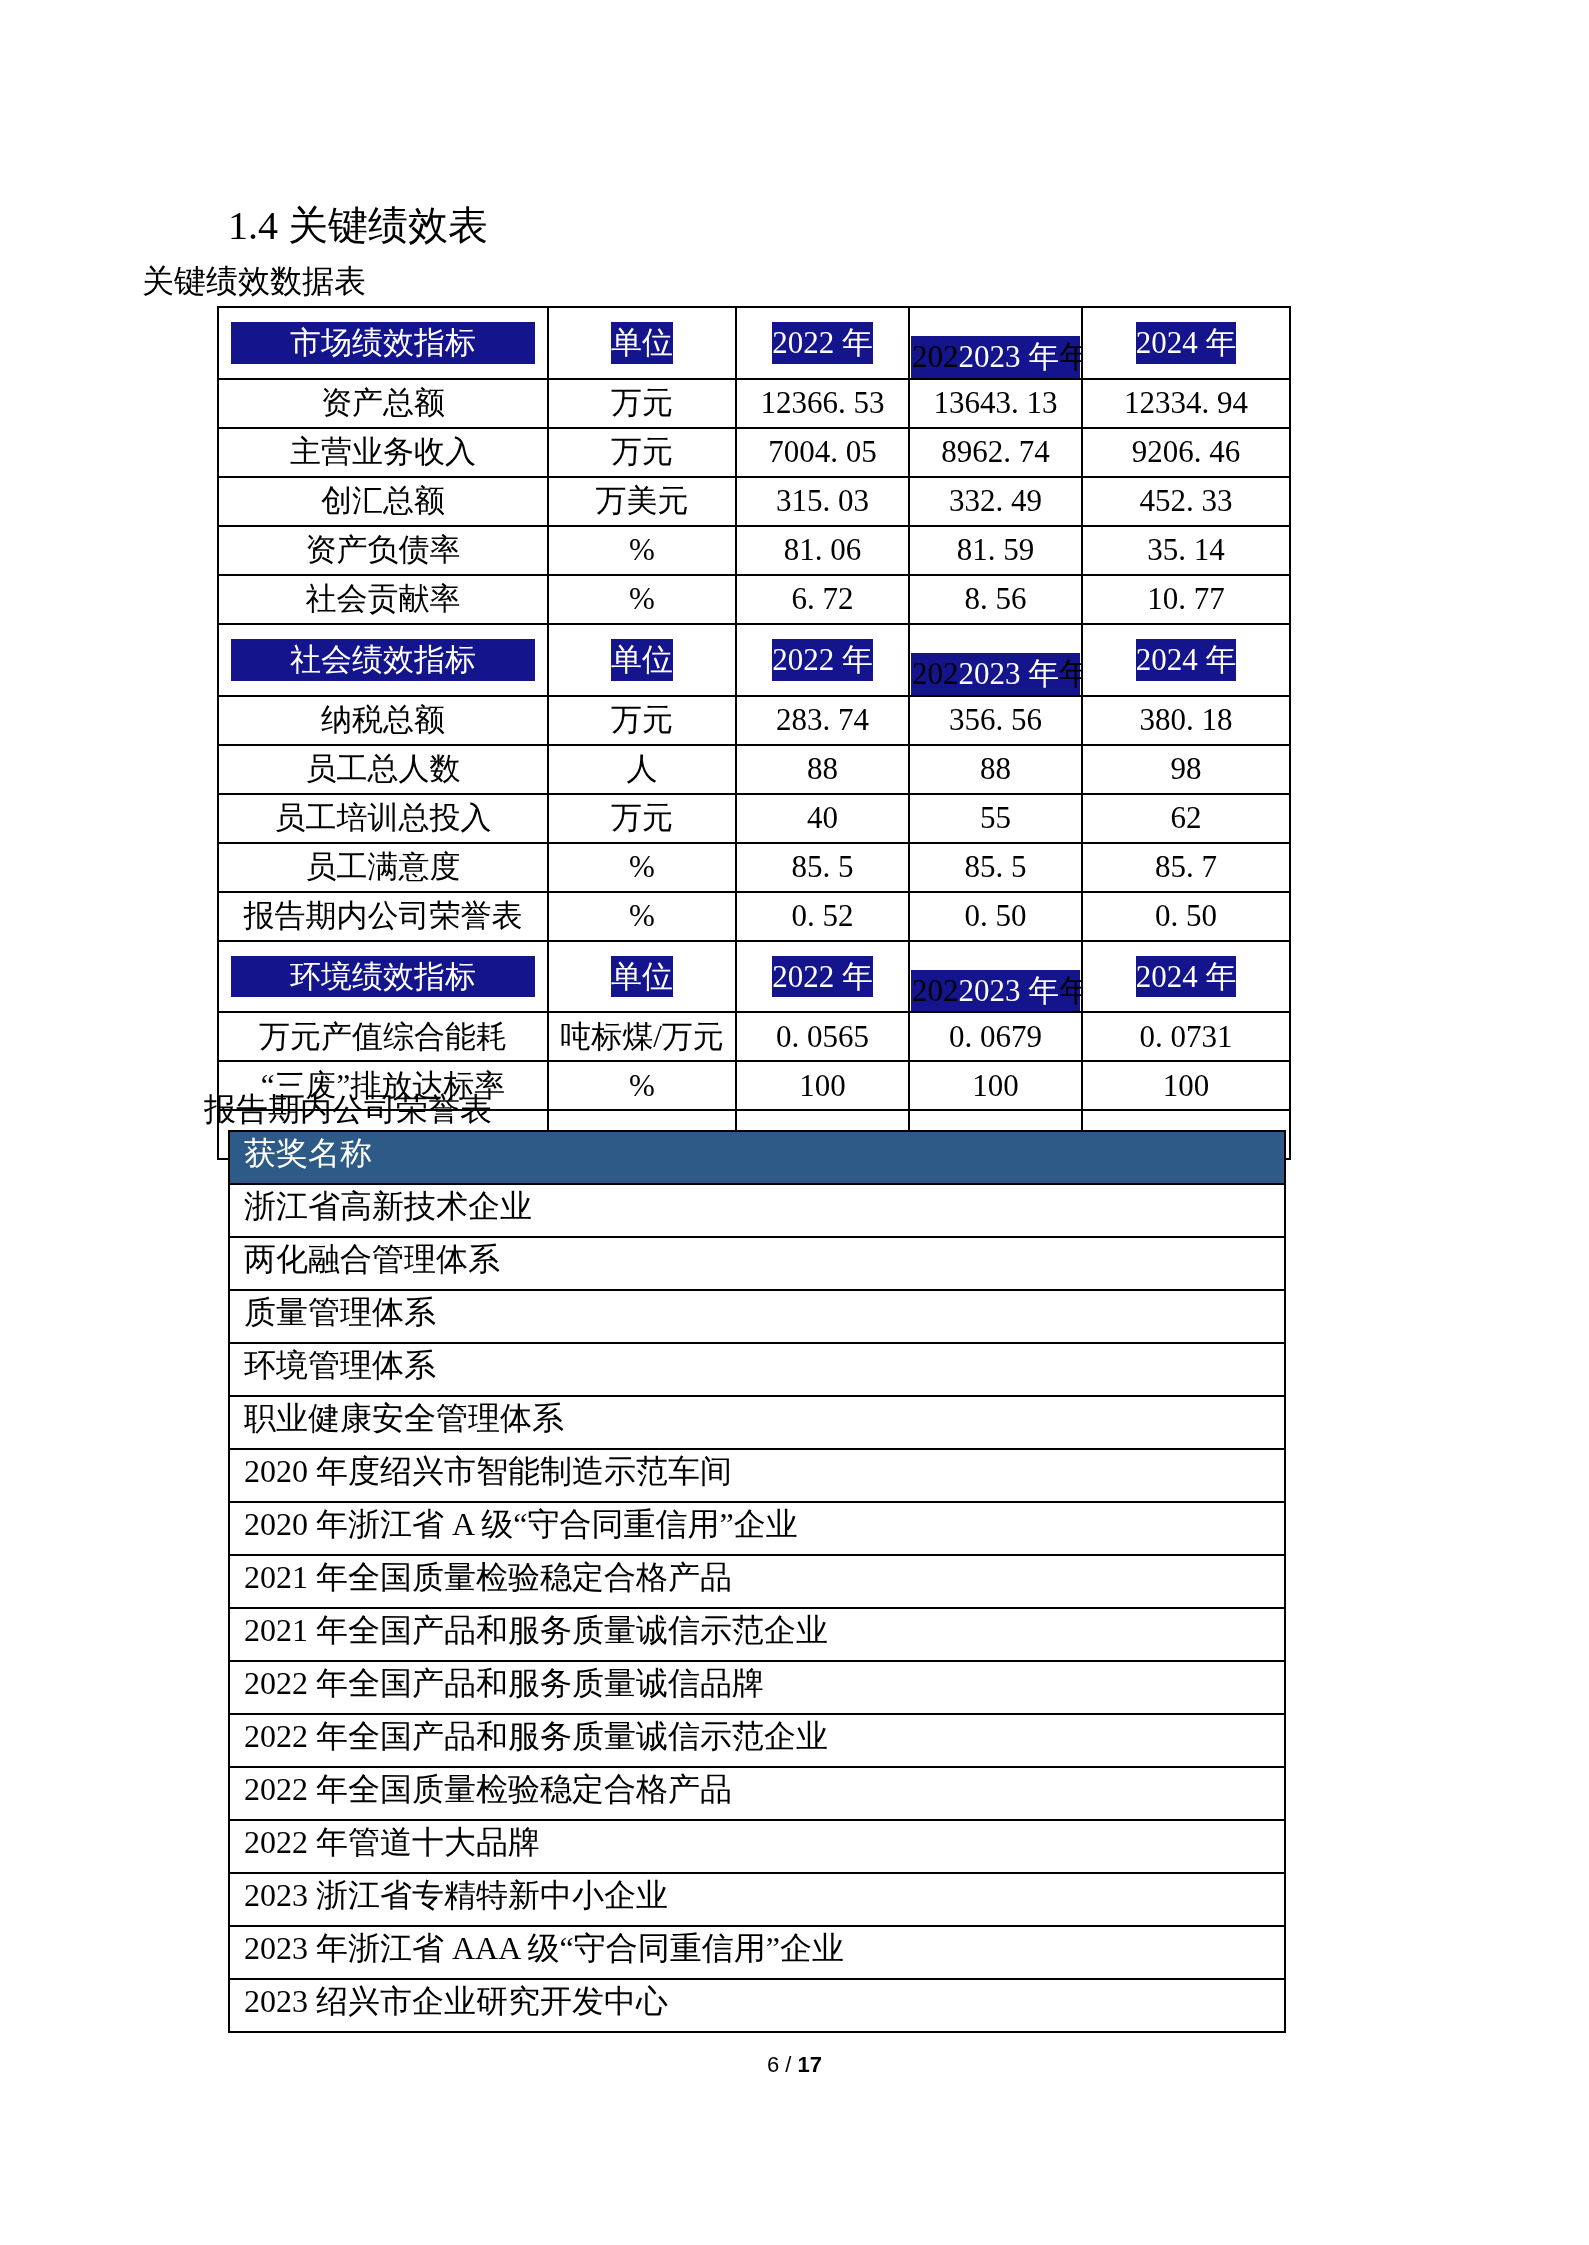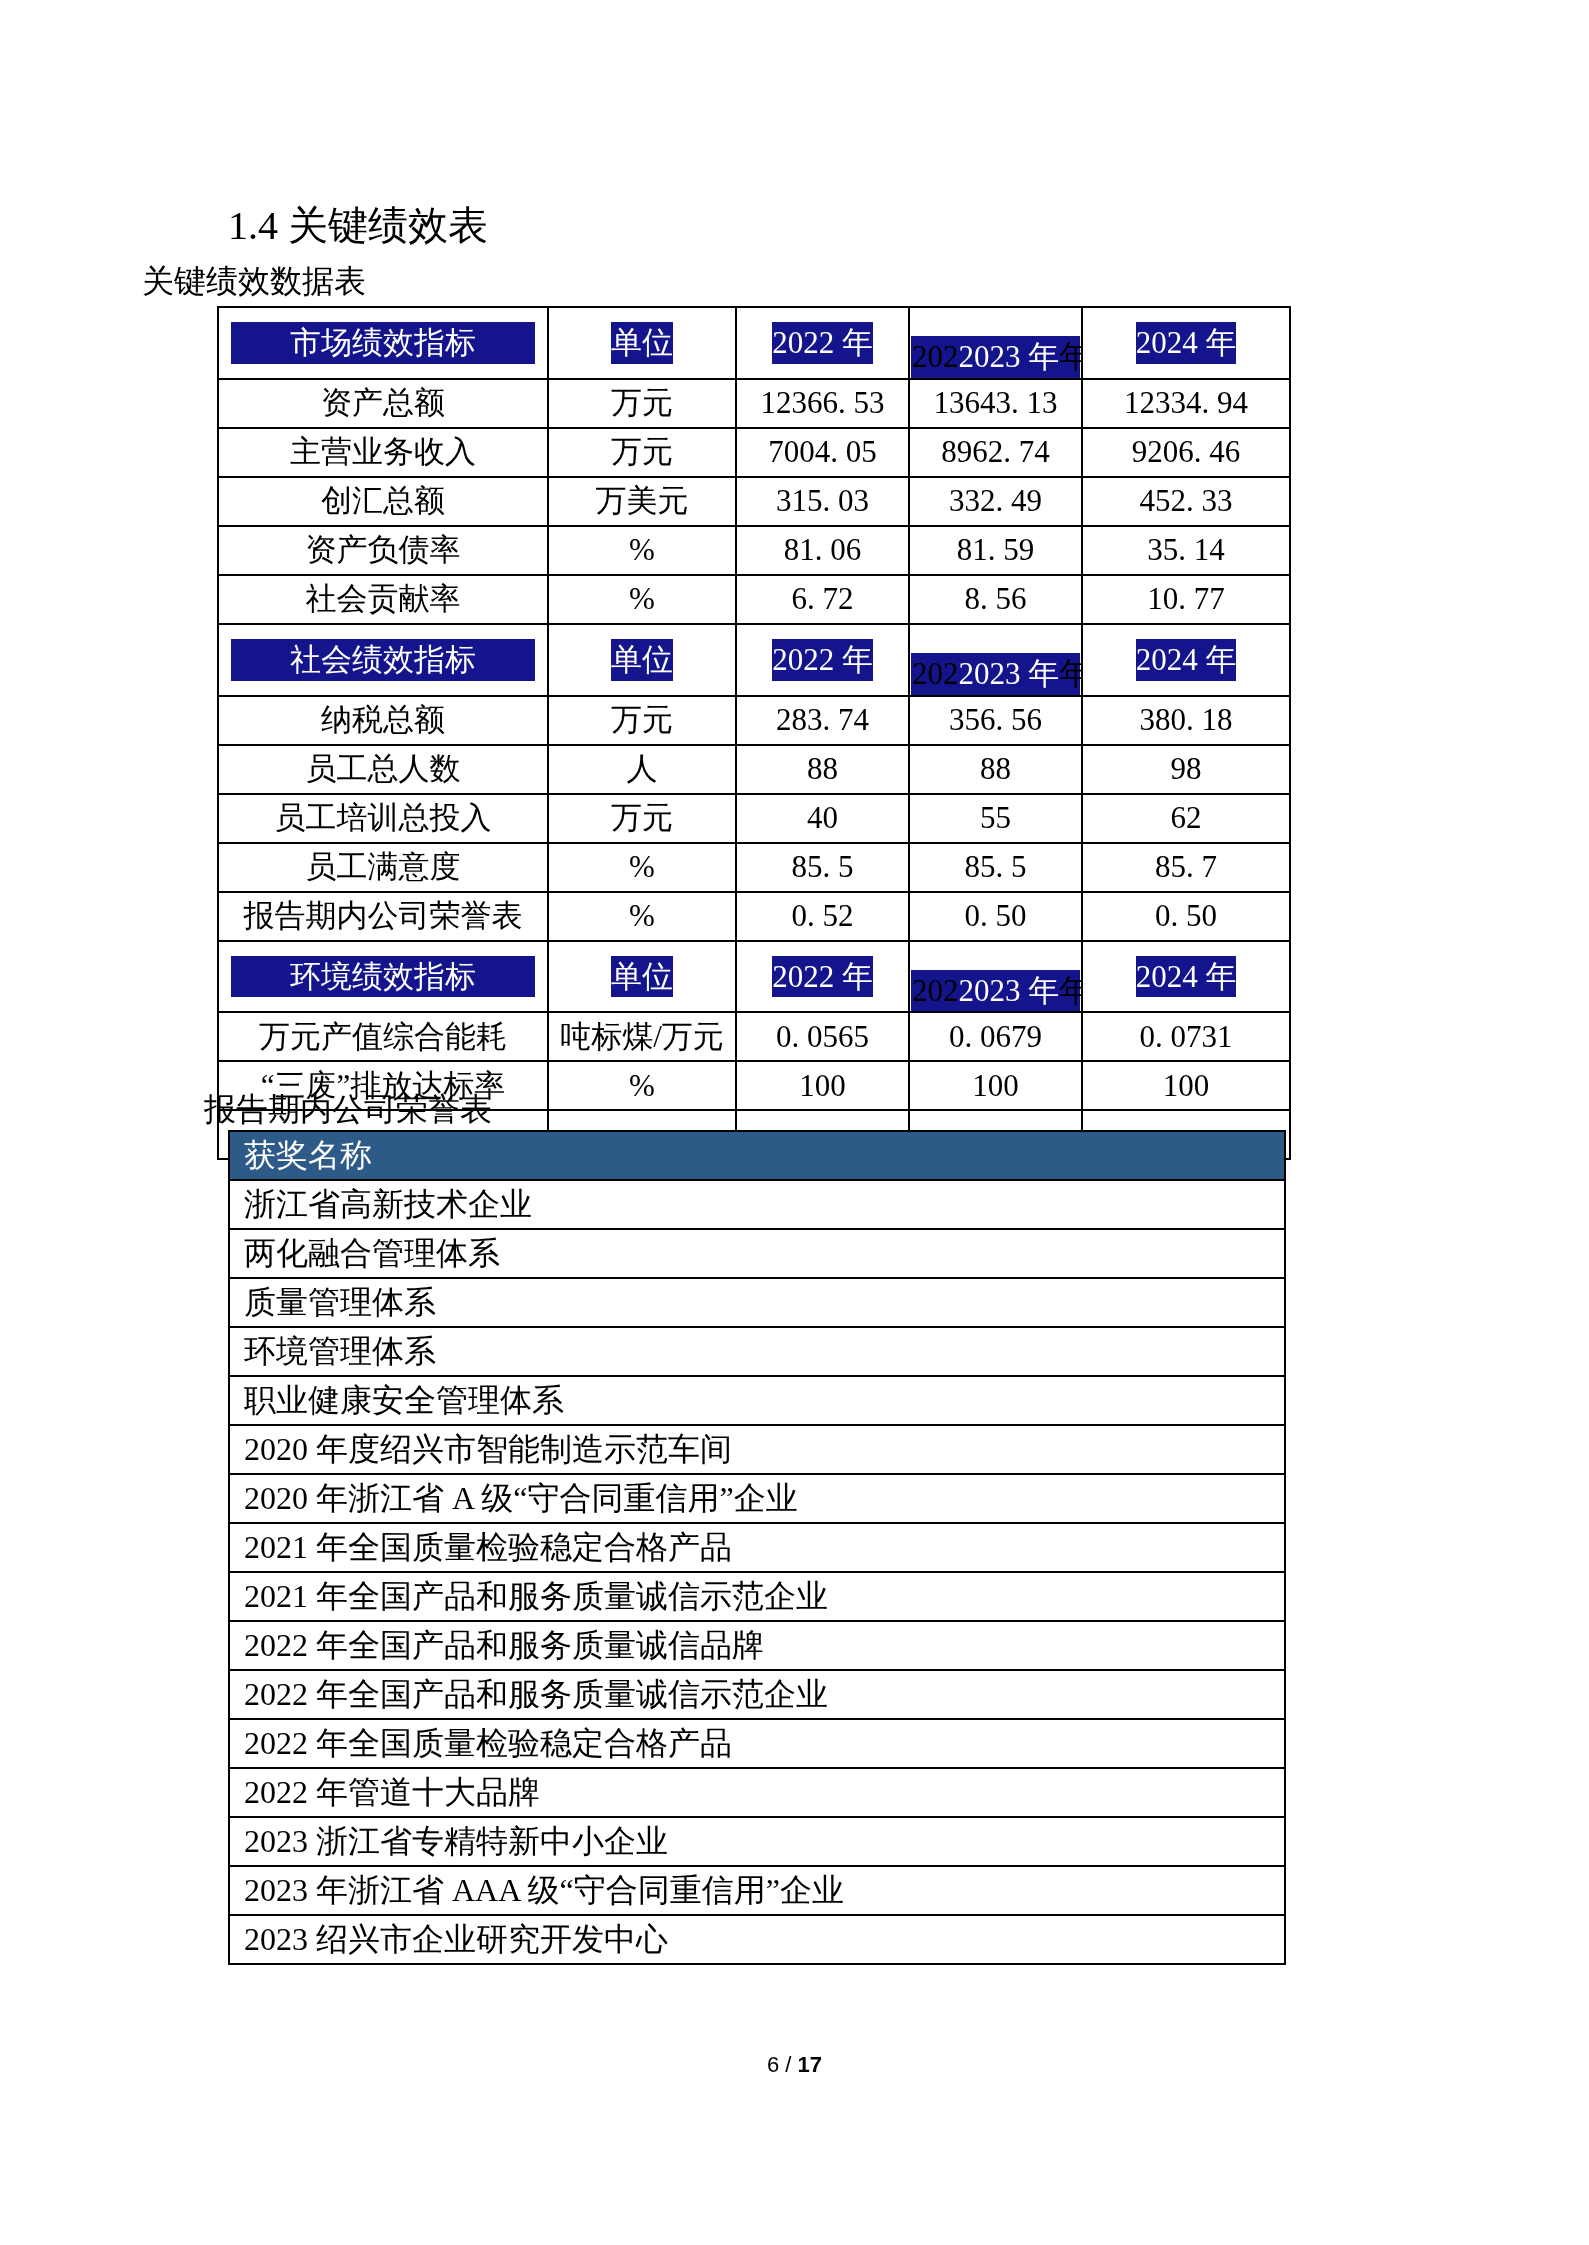--- a/index.html
+++ b/index.html
@@ -27,21 +27,21 @@
     color:var(--kpi-header-text,#FFFFFF);padding:2px 0;line-height:1.22;
   }
   .hl-ind{display:block;margin:4px 12px;padding:2px 0;}
   .hl-23{padding:2px 1px;max-width:167px;white-space:nowrap;margin-top:28px;}
   .ghost{color:var(--ghost-text,#000000);font-style:normal;}
 
   
   .honors{position:absolute;left:228px;top:1130px;width:1058px;}
   .honors td{
     border:2px solid var(--border,#000000);height:49px;font-size:32px;
-    text-align:left;vertical-align:middle;padding:0 6px 0 14px;white-space:nowrap;overflow:hidden;
+    text-align:left;vertical-align:middle;padding:0 6px 7px 14px;white-space:nowrap;overflow:hidden;
   }
   .honors tr.hhead td{
     background:var(--honors-header-bg,#2D5A87);color:var(--honors-header-text,#FFFFFF);
   }
 
   .footer{
     position:absolute;left:0;top:2052px;width:100%;text-align:center;
     font-family:"Liberation Sans","DejaVu Sans",sans-serif;font-size:22px;
   }
   .footer b{font-weight:bold;}

